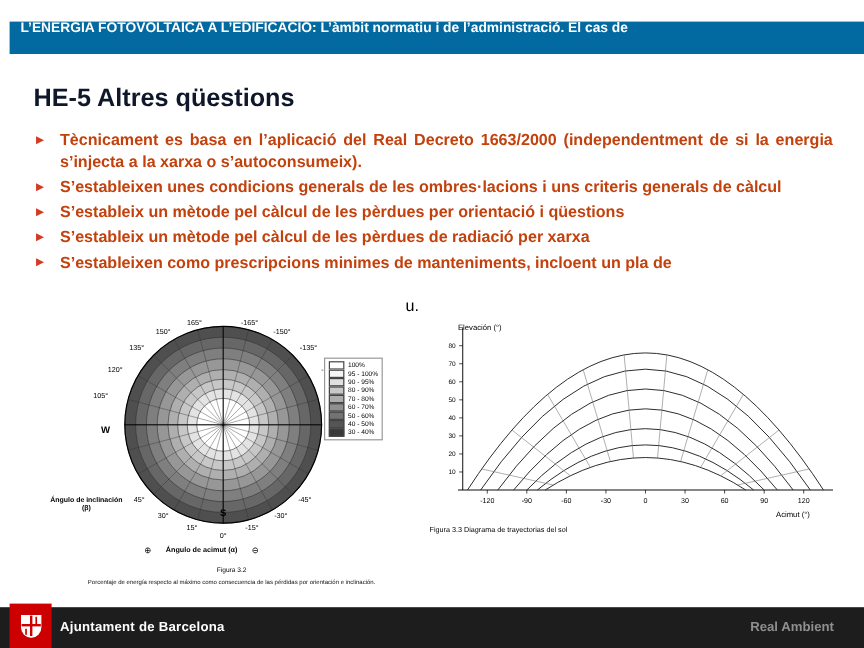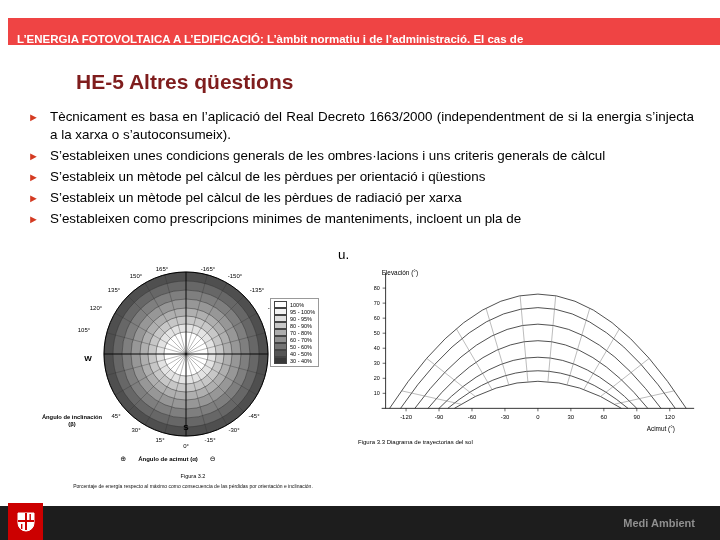--- a/index.html
+++ b/index.html
@@ -1,26 +1,26 @@
 <!DOCTYPE html>
 <html><head>
 <meta charset="utf-8">
 <style>
   html,body{margin:0;padding:0;}
   body{width:720px;height:540px;position:relative;font-family:"Liberation Sans",sans-serif;background:#ffffff;overflow:hidden;}
 
-  .header-bar{position:absolute;left:8px;top:18px;width:704px;height:27px;background:#ef4444;color:#fff;
-    font-weight:bold;font-size:11.5px;display:flex;align-items:flex-end;padding-left:9px;white-space:nowrap;overflow:hidden;}
-
-  .heading{position:absolute;left:28px;top:70px;font-size:21px;font-weight:bold;color:#7f1d1d;margin-left:48px;}
+  .header-bar{position:absolute;left:8px;top:18px;width:704px;height:27px;background:#0369a1;color:#fff;
+    font-weight:bold;font-size:11.5px;display:flex;align-items:flex-start;padding-left:9px;white-space:nowrap;overflow:hidden;}
+
+  .heading{position:absolute;left:28px;top:70px;font-size:21px;font-weight:bold;color:#0f172a;}
 
   .bullets{position:absolute;left:28px;top:108px;width:666px;}
   .bullet{display:flex;margin-bottom:3px;}
   .bullet .marker{flex:0 0 22px;color:#d43a21;font-size:11px;line-height:18px;}
-  .bullet .btext{flex:1;font-size:13.4px;line-height:18px;text-align:justify;color:#000000;}
+  .bullet .btext{flex:1;font-size:13.4px;line-height:18px;text-align:justify;color:#c2410c;font-weight:bold;}
   .b5cont{position:absolute;left:338px;top:247px;font-size:13.4px;color:#000;}
 
   .fig-left{position:absolute;left:38px;top:262px;width:310px;height:238px;background:#fff;}
   .fig-right{position:absolute;left:352px;top:264px;width:356px;height:196px;background:#fff;}
   svg{display:block;}
   svg text{font-family:"Liberation Sans",sans-serif;}
 
   .legend{position:absolute;left:232px;top:36px;background:#fff;border:1px solid #999;padding:2px 3px;}
   .lg-row{display:flex;align-items:center;gap:3px;height:7px;font-size:5.5px;color:#000;}
   .sw{width:11px;height:4.5px;border:0.5px solid #444;flex:0 0 auto;}
@@ -244,16 +244,17 @@
   <div class="footer">
     <div class="logo-box">
       <svg width="18" height="20" viewBox="0 0 18 20">
         <path d="M1 1 h16 v10 a8 8 0 0 1 -8 8 a8 8 0 0 1 -8 -8 z" fill="#ffffff" stroke="#ffffff"></path>
         <rect x="8" y="1" width="2" height="17" fill="#cc0000"></rect>
         <rect x="1" y="8" width="16" height="2" fill="#cc0000"></rect>
         <rect x="12.5" y="2" width="1.4" height="6" fill="#cc0000"></rect>
         <rect x="4" y="12" width="1.4" height="5" fill="#cc0000"></rect>
       </svg>
     </div>
-    <span class="footer-right">Medi Ambient</span>
+    <span class="footer-left">Ajuntament de Barcelona</span>
+    <span class="footer-right">Real Ambient</span>
   </div>
 
 </div>
 
 </body></html>

